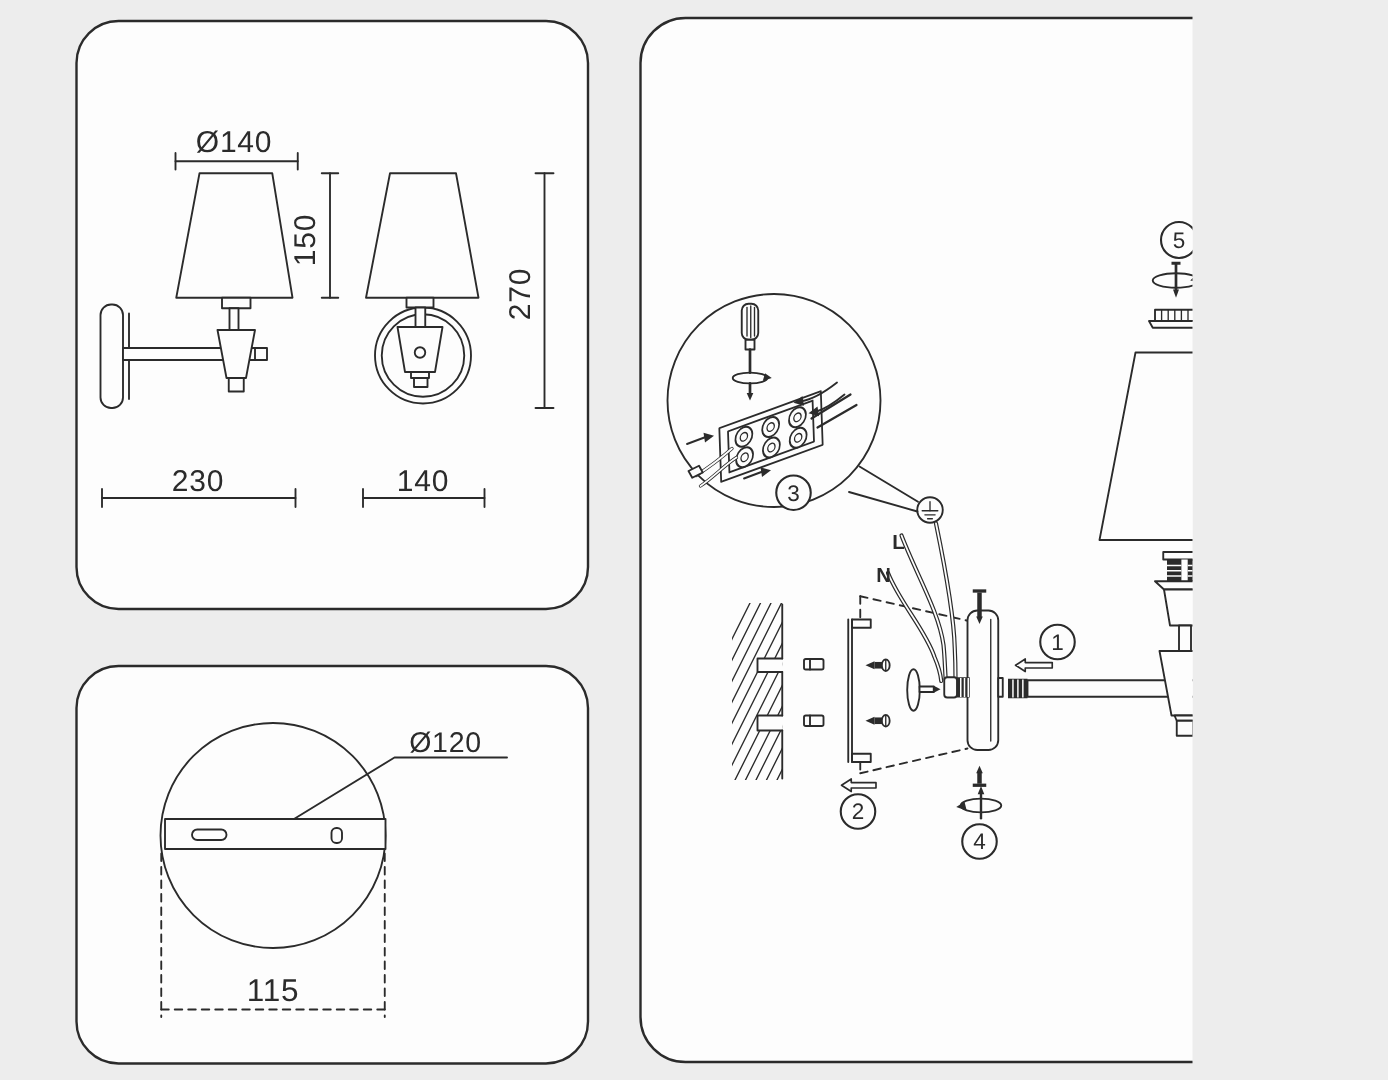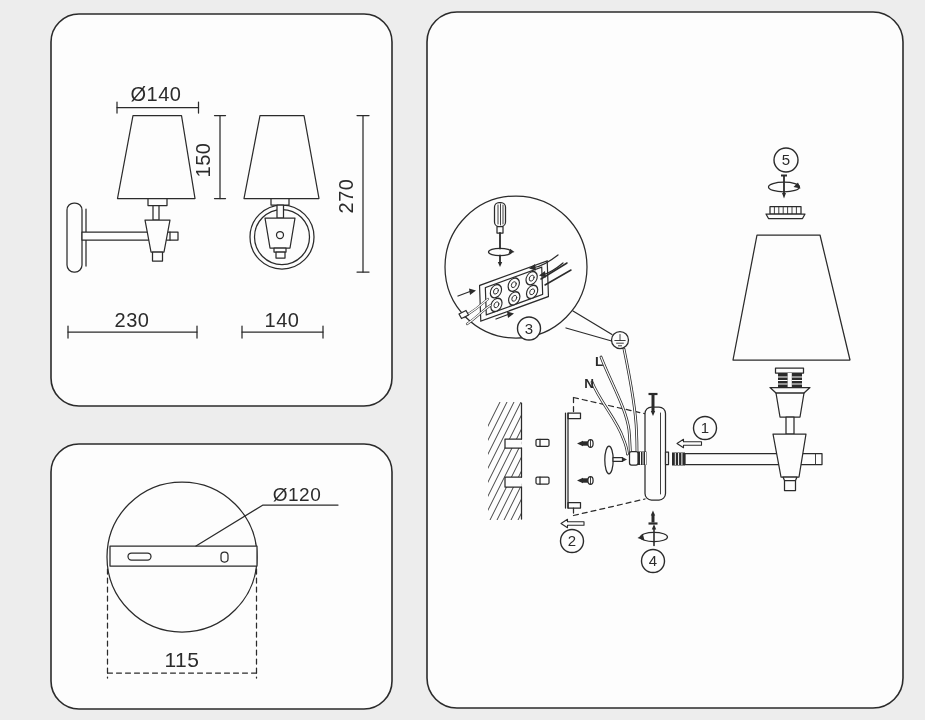--- a/index.html
+++ b/index.html
@@ -1,21 +1,21 @@
 <!DOCTYPE html>
 <html style="--background: #ededed; --panel: #fdfdfd; --line: #2b2b2b;"><head>
 <meta charset="utf-8">
 <style>
   :root{
     --background:#ededed;
     --panel:#fdfdfd;
     --line:#2b2b2b;
   }
   html,body{margin:0;padding:0;background:var(--background);}
-  .stage{position:relative;width:925px;height:720px;background:var(--background);overflow:hidden;}
+  .stage{position:relative;width:795px;height:720px;background:var(--background);overflow:hidden;}
   svg{display:block}
   .panel{fill:var(--panel);stroke:var(--line);stroke-width:1.6;}
   .ln{stroke:var(--line);stroke-width:1.25;fill:none;stroke-linecap:round;stroke-linejoin:round;}
   .lnf{stroke:var(--line);stroke-width:1.25;fill:var(--panel);stroke-linejoin:round;}
   .thin{stroke-width:0.9;}
   .fillk{fill:var(--line);stroke:none;}
   .dash{stroke-dasharray:5 4;}
   .wire{stroke:var(--line);stroke-width:2.8;fill:none;stroke-linecap:round;}
   .wirecore{stroke:var(--panel);stroke-width:1.2;fill:none;stroke-linecap:round;}
   .whair{stroke:var(--panel);stroke-width:1;fill:none;}

